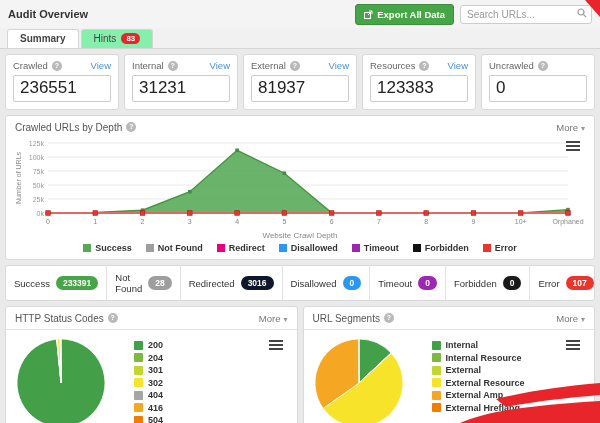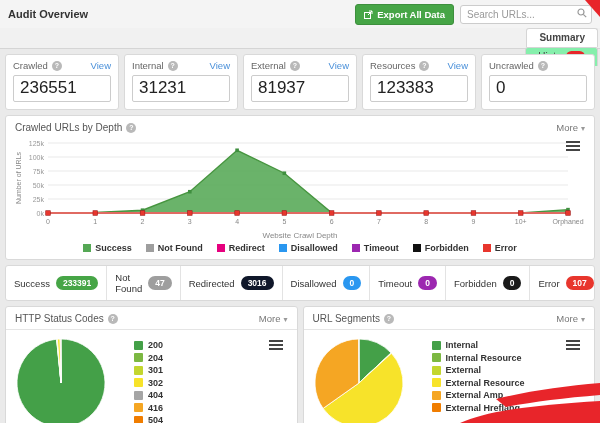--- a/index.html
+++ b/index.html
@@ -16,39 +16,39 @@
     color:#fff; font-size:9.5px; font-weight:bold; padding:4px 8px; border-radius:3px; cursor:pointer;
     font-family:"Liberation Sans",sans-serif; }
   .search-wrap { position:relative; margin-left:6px; }
   .search-wrap input { width:132px; height:19px; font-size:10px; padding:2px 18px 2px 6px;
     border:1px solid #ccc; border-radius:3px; background:#fff; color:#555;
     font-family:"Liberation Sans",sans-serif; }
   .search-wrap input::placeholder { color:#999; }
   .search-icon { position:absolute; right:5px; top:4px; }
   
   .tabs { display:flex; align-items:flex-end; height:21px; padding-left:7px; background:#f1f1f1;
-    border-bottom:1px solid #d5d5d5;flex-direction:column; }
+    border-bottom:1px solid #d5d5d5; }
   .tab { display:flex; align-items:center; font-size:10px; padding:3px 12px 4px; margin-right:2px;
     border:1px solid #d5d5d5; border-bottom:none; border-radius:3px 3px 0 0; background:#86efac;
     color:#444; cursor:pointer; }
   .tab.active { background:#fff; font-weight:bold; }
   .tab-badge { background:#e8252a; color:#fff; font-size:8px; font-weight:bold; border-radius:8px;
     padding:1px 5px; margin-left:5px; }
   
   .cards { display:flex; gap:5px; padding:5px; }
   .card { flex:1; background:#fff; border:1px solid #d9d9d9; border-radius:3px; padding:5px 7px 7px; }
   .card-top { display:flex; align-items:center; font-size:9.5px; color:#666; margin-bottom:4px; }
   .help { display:inline-block; width:10px; height:10px; border-radius:50%; background:#b9b9b9;
     color:#fff; font-size:7px; font-weight:bold; line-height:10px; text-align:center; margin-left:4px; }
   .view-link { margin-left:auto; color:#4a90d9; font-size:9.5px; cursor:pointer; }
   .card-value { border:1px solid #ccc; border-radius:2px; padding:2px 6px 3px; font-size:17px; color:#222; }
   
   .panel { background:#fff; border:1px solid #d9d9d9; border-radius:3px; }
   .depth-panel { margin:0 5px; }
-  .panel-header { display:flex; align-items:center; padding:6px 9px 4px; font-size:10px; color:#555; }
+  .panel-header { display:flex; padding:6px 9px 4px; font-size:10px; color:#555; }
   .panel-header .more { margin-left:auto; color:#777; font-size:9.5px; cursor:pointer; }
   .caret { color:#999; font-size:8px; margin-left:3px; }
   .chart-wrap { position:relative; padding:0 6px; }
   .hamburger { position:absolute; top:2px; right:14px; cursor:pointer; width:14px; }
   .hamburger div { height:2px; background:#444; margin:2px 0; }
   .x-axis-title { text-align:center; font-size:8px; color:#888; margin-top:-2px; }
   .chart-legend { display:flex; justify-content:center; align-items:center; gap:14px;
     padding:3px 0 6px; font-size:9px; font-weight:bold; color:#333; }
   .chart-legend .sw { display:inline-block; width:8px; height:8px; margin-right:4px; vertical-align:-1px; }
   
@@ -223,21 +223,21 @@
   </div>
 </div>
 
 <div class="status-row" id="status-row">
     <div class="status-cell">
       <span>Success</span>
       <span class="pill" style="background: rgb(70, 165, 70);">233391</span>
     </div>
     <div class="status-cell">
       <span>Not Found</span>
-      <span class="pill" style="background: rgb(158, 158, 158);">47</span>
+      <span class="pill" style="background: rgb(158, 158, 158);">28</span>
     </div>
     <div class="status-cell">
       <span>Redirected</span>
       <span class="pill" style="background: #0f172a;">3016</span>
     </div>
     <div class="status-cell">
       <span>Disallowed</span>
       <span class="pill" style="background: rgb(42, 151, 240);">0</span>
     </div>
     <div class="status-cell">

